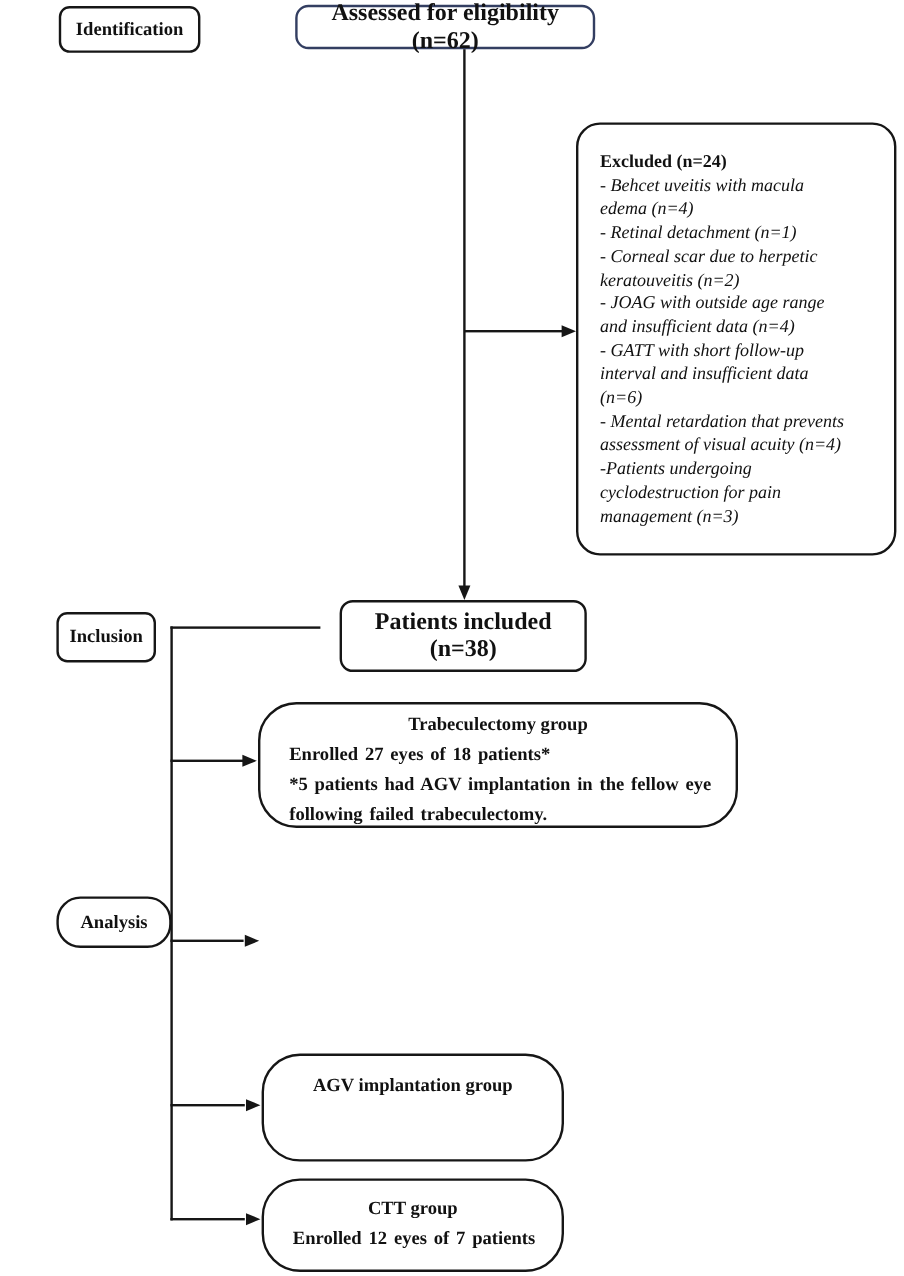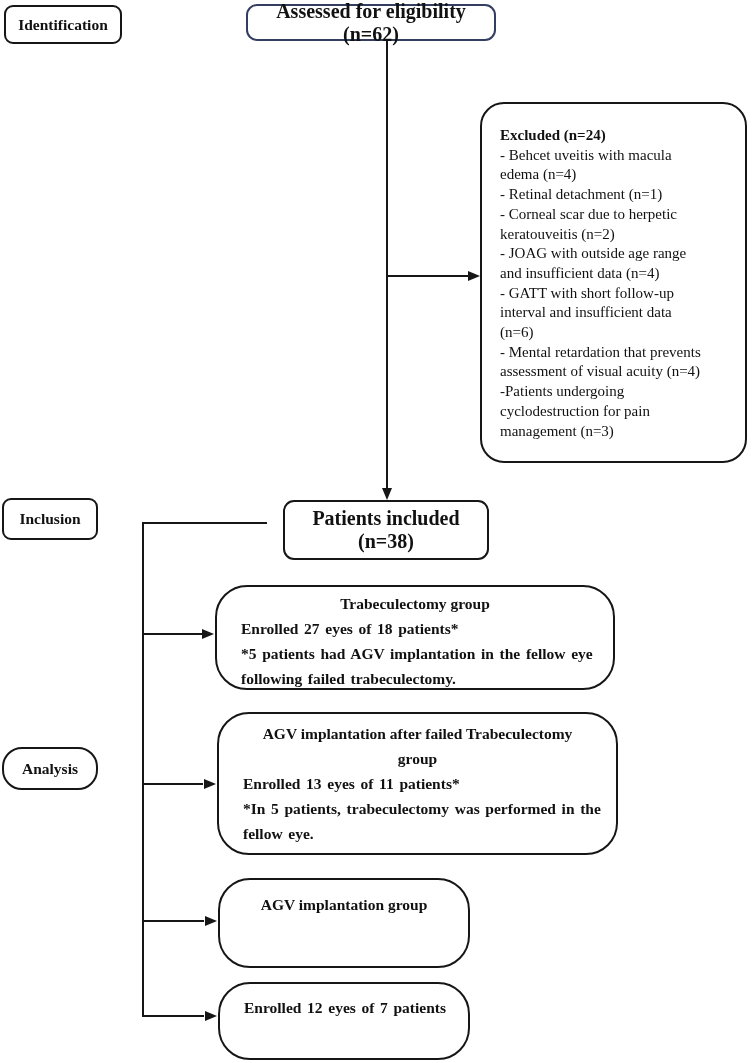--- a/index.html
+++ b/index.html
@@ -25,20 +25,21 @@
     background:#fff;
   }
   .stage-label{
     border-radius:9px;
     font-weight:bold;
     font-size:15.5px;
     display:flex;
     align-items:center;
     justify-content:center;
     text-align:center;
+    margin-left:45px;
   }
   .title-box{
     border-radius:11px;
     font-weight:bold;
     font-size:20px;
     display:flex;
     align-items:center;
     justify-content:center;
     text-align:center;
   }
@@ -63,20 +64,21 @@
     border-radius:20px;
     font-size:15px;
     line-height:19.7px;
     padding:22px 8px 0 18px;
   }
   .excluded-box .x-title{
     font-weight:bold;
   }
   .excluded-box .x-body{
     white-space:pre-line;
+    font-style:italic;
   }
   .line{
     position:absolute;
     background:var(--ink);
   }
   .arrowhead-right{
     position:absolute;
     width:0;height:0;
     border-top:5px solid transparent;
     border-bottom:5px solid transparent;
@@ -90,33 +92,33 @@
     border-top:12px solid var(--ink);
   }
 </style>
 </head>
 <body>
 
 <div class="canvas">
 
   <div class="box stage-label" style="left:4px;top:5px;width:118px;height:39px;">Identification</div>
 
-  <div class="box stage-label" style="left:2px;top:498px;width:96px;height:42px;">Inclusion</div>
+  <div class="box stage-label" style="left:2px;top:510px;width:83px;height:42px;">Inclusion</div>
 
   <div class="box stage-label" style="left:2px;top:747px;width:96px;height:43px;border-radius:20px;">Analysis</div>
 
   <div class="box title-box" style="left:246px;top:4px;width:250px;height:37px;border-color:var(--navy);">Assessed for eligibility (n=62)</div>
 
   <div class="line" style="left:386px;top:41px;width:2px;height:448px;"></div>
   <div class="arrowhead-down" style="left:382px;top:488px;"></div>
 
   <div class="line" style="left:387px;top:275px;width:82px;height:2px;"></div>
   <div class="arrowhead-right" style="left:468px;top:271px;"></div>
 
-  <div class="box excluded-box" style="left:480px;top:102px;width:267px;height:361px;border-radius:24px;">
+  <div class="box excluded-box" style="left:480px;top:102px;width:267px;height:361px;">
     <div class="x-title">Excluded (n=24)</div>
     <div class="x-body">- Behcet uveitis with macula
 edema (n=4)
 - Retinal detachment (n=1)
 - Corneal scar due to herpetic
 keratouveitis (n=2)
 - JOAG with outside age range
 and insufficient data (n=4)
 - GATT with short follow-up
 interval and insufficient data
@@ -137,33 +139,27 @@
   <div class="arrowhead-right" style="left:202px;top:629px;"></div>
   <div class="box group-box" style="left:215px;top:585px;width:400px;height:105px;padding-top:4px;">
     <div class="g-title">Trabeculectomy group</div>
     <div class="g-body">Enrolled 27 eyes of 18 patients*
 *5 patients had AGV implantation in the fellow eye
 following failed trabeculectomy.</div>
   </div>
 
   <div class="line" style="left:142px;top:783px;width:61px;height:2px;"></div>
   <div class="arrowhead-right" style="left:204px;top:779px;"></div>
-  <div class="box group-box" style="left:217px;top:712px;width:401px;height:143px;padding-top:7px;">
-    <div class="g-title">AGV implantation after failed Trabeculectomy
-group</div>
-    <div class="g-body">Enrolled 13 eyes of 11 patients*
-*In 5 patients, trabeculectomy was performed in the
-fellow eye.</div>
-  </div>
 
   <div class="line" style="left:142px;top:920px;width:62px;height:2px;"></div>
   <div class="arrowhead-right" style="left:205px;top:916px;"></div>
   <div class="box group-box" style="left:218px;top:878px;width:252px;height:90px;padding-top:12px;">
     <div class="g-title">AGV implantation group</div>
   </div>
 
   <div class="line" style="left:142px;top:1015px;width:62px;height:2px;"></div>
   <div class="arrowhead-right" style="left:205px;top:1011px;"></div>
   <div class="box group-box" style="left:218px;top:982px;width:252px;height:78px;padding-top:11px;">
+    <div class="g-title">CTT group</div>
     <div class="g-body">Enrolled 12 eyes of 7 patients</div>
   </div>
 
 </div>
 
 </body></html>

